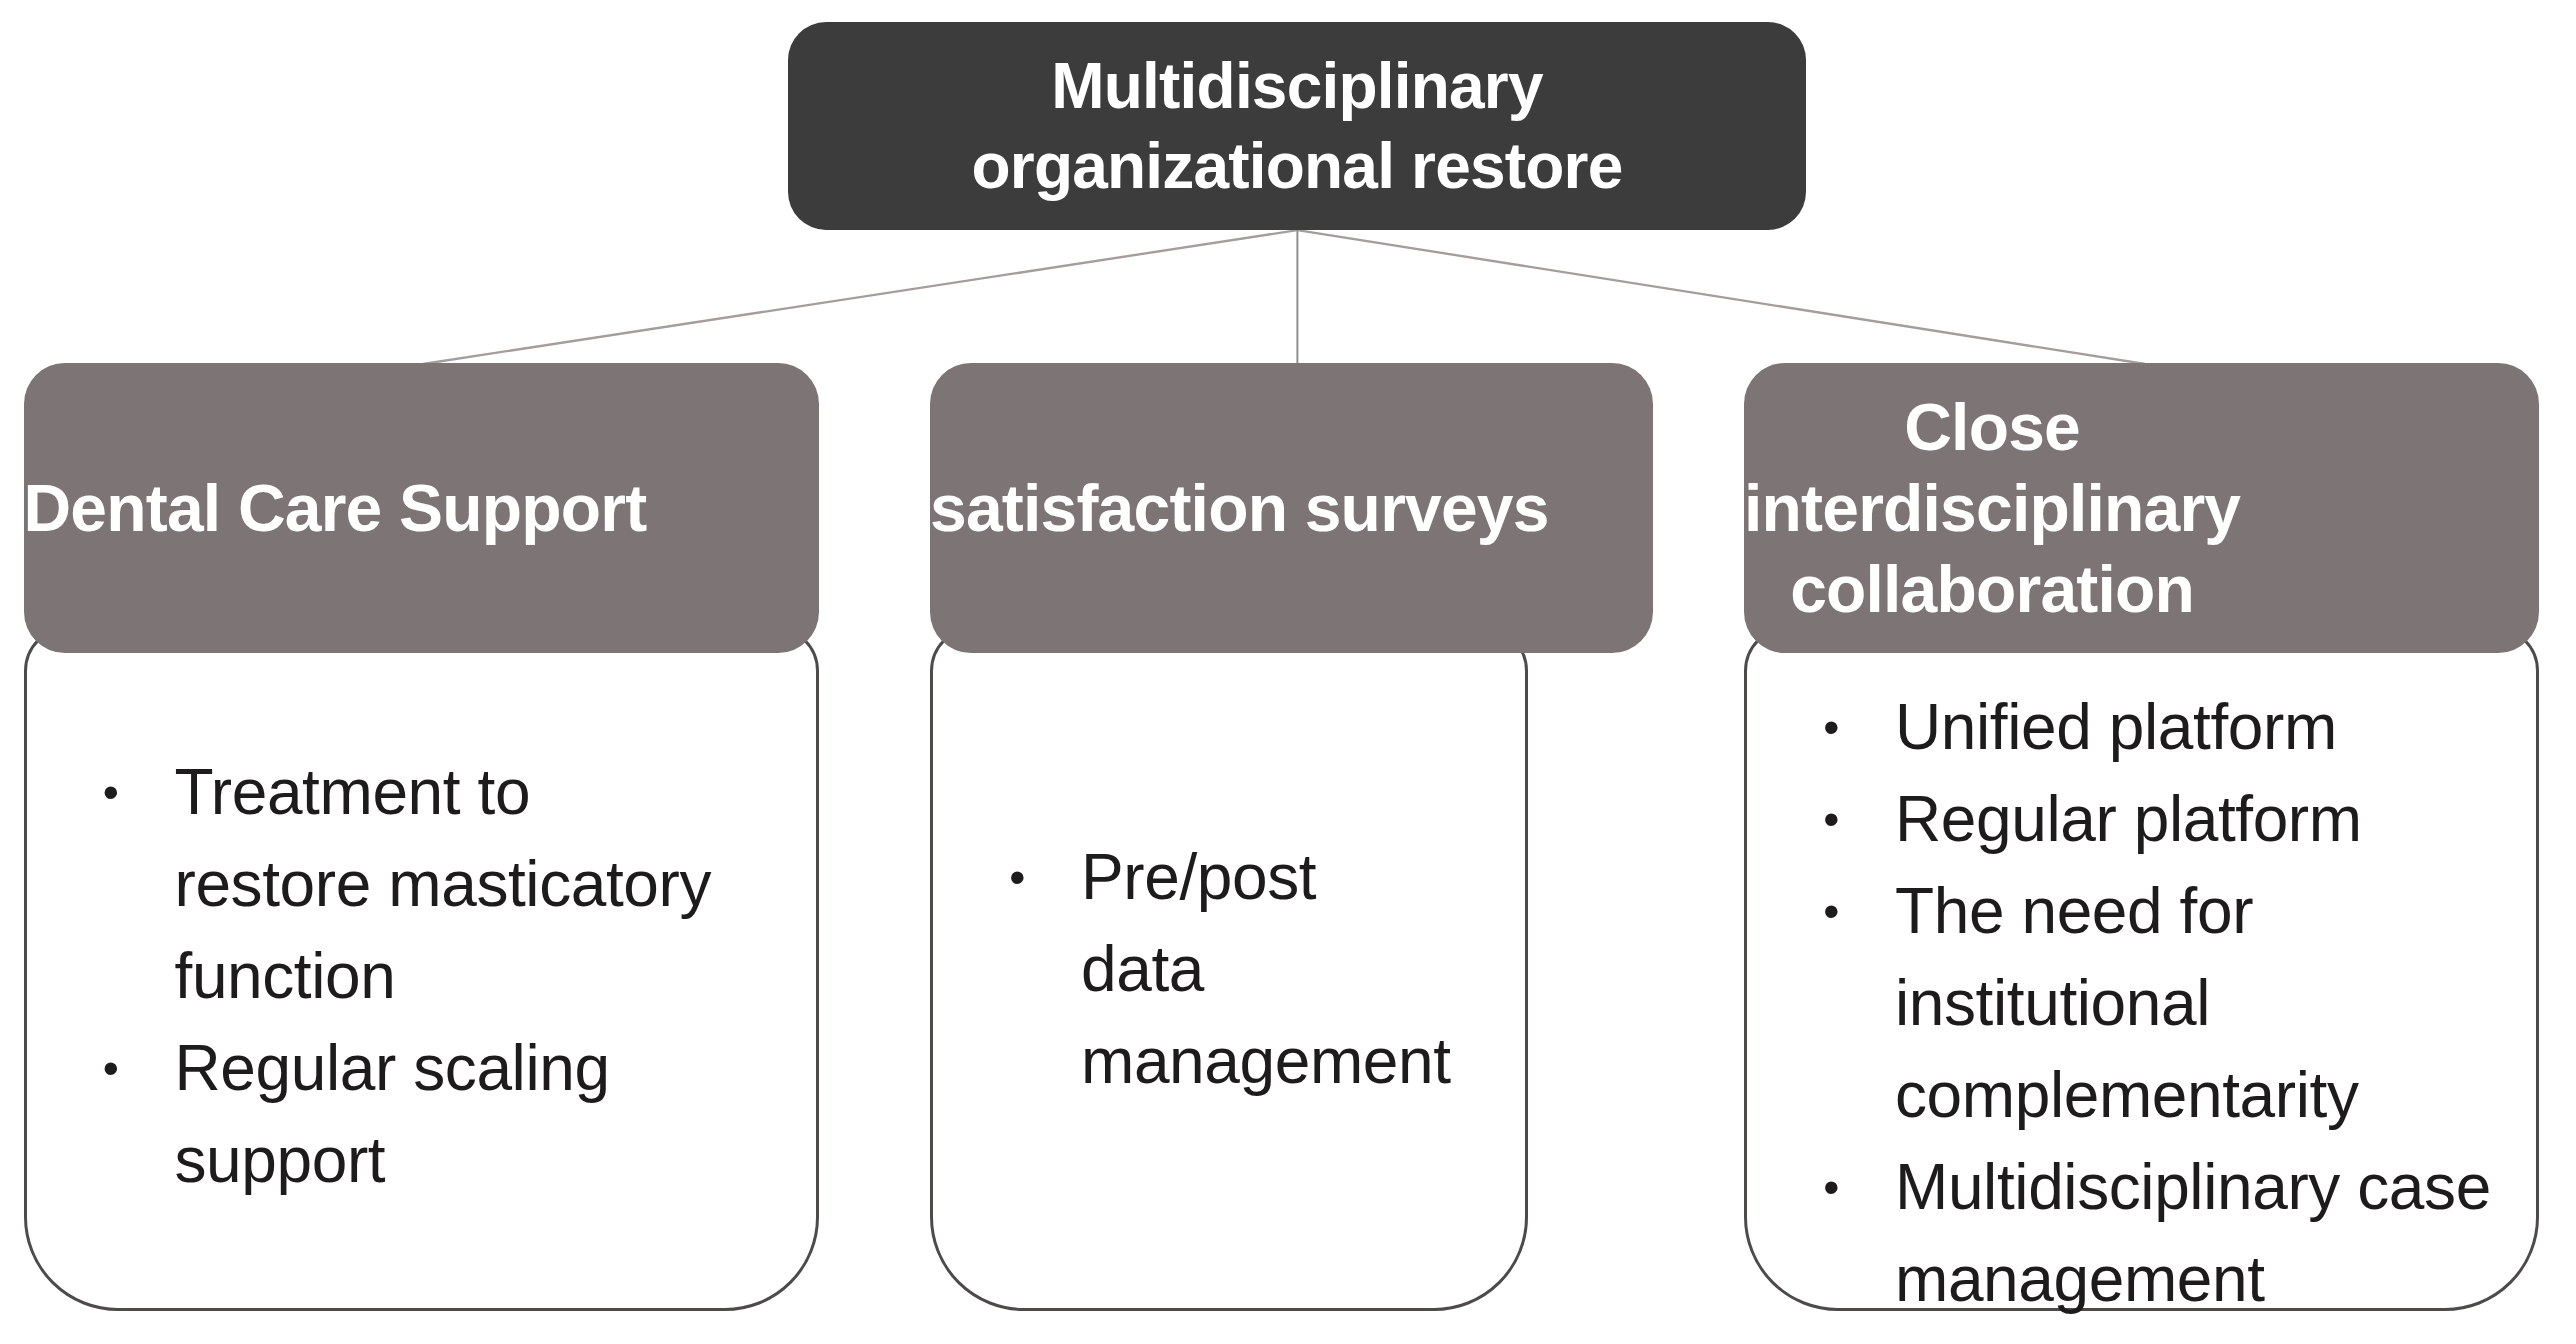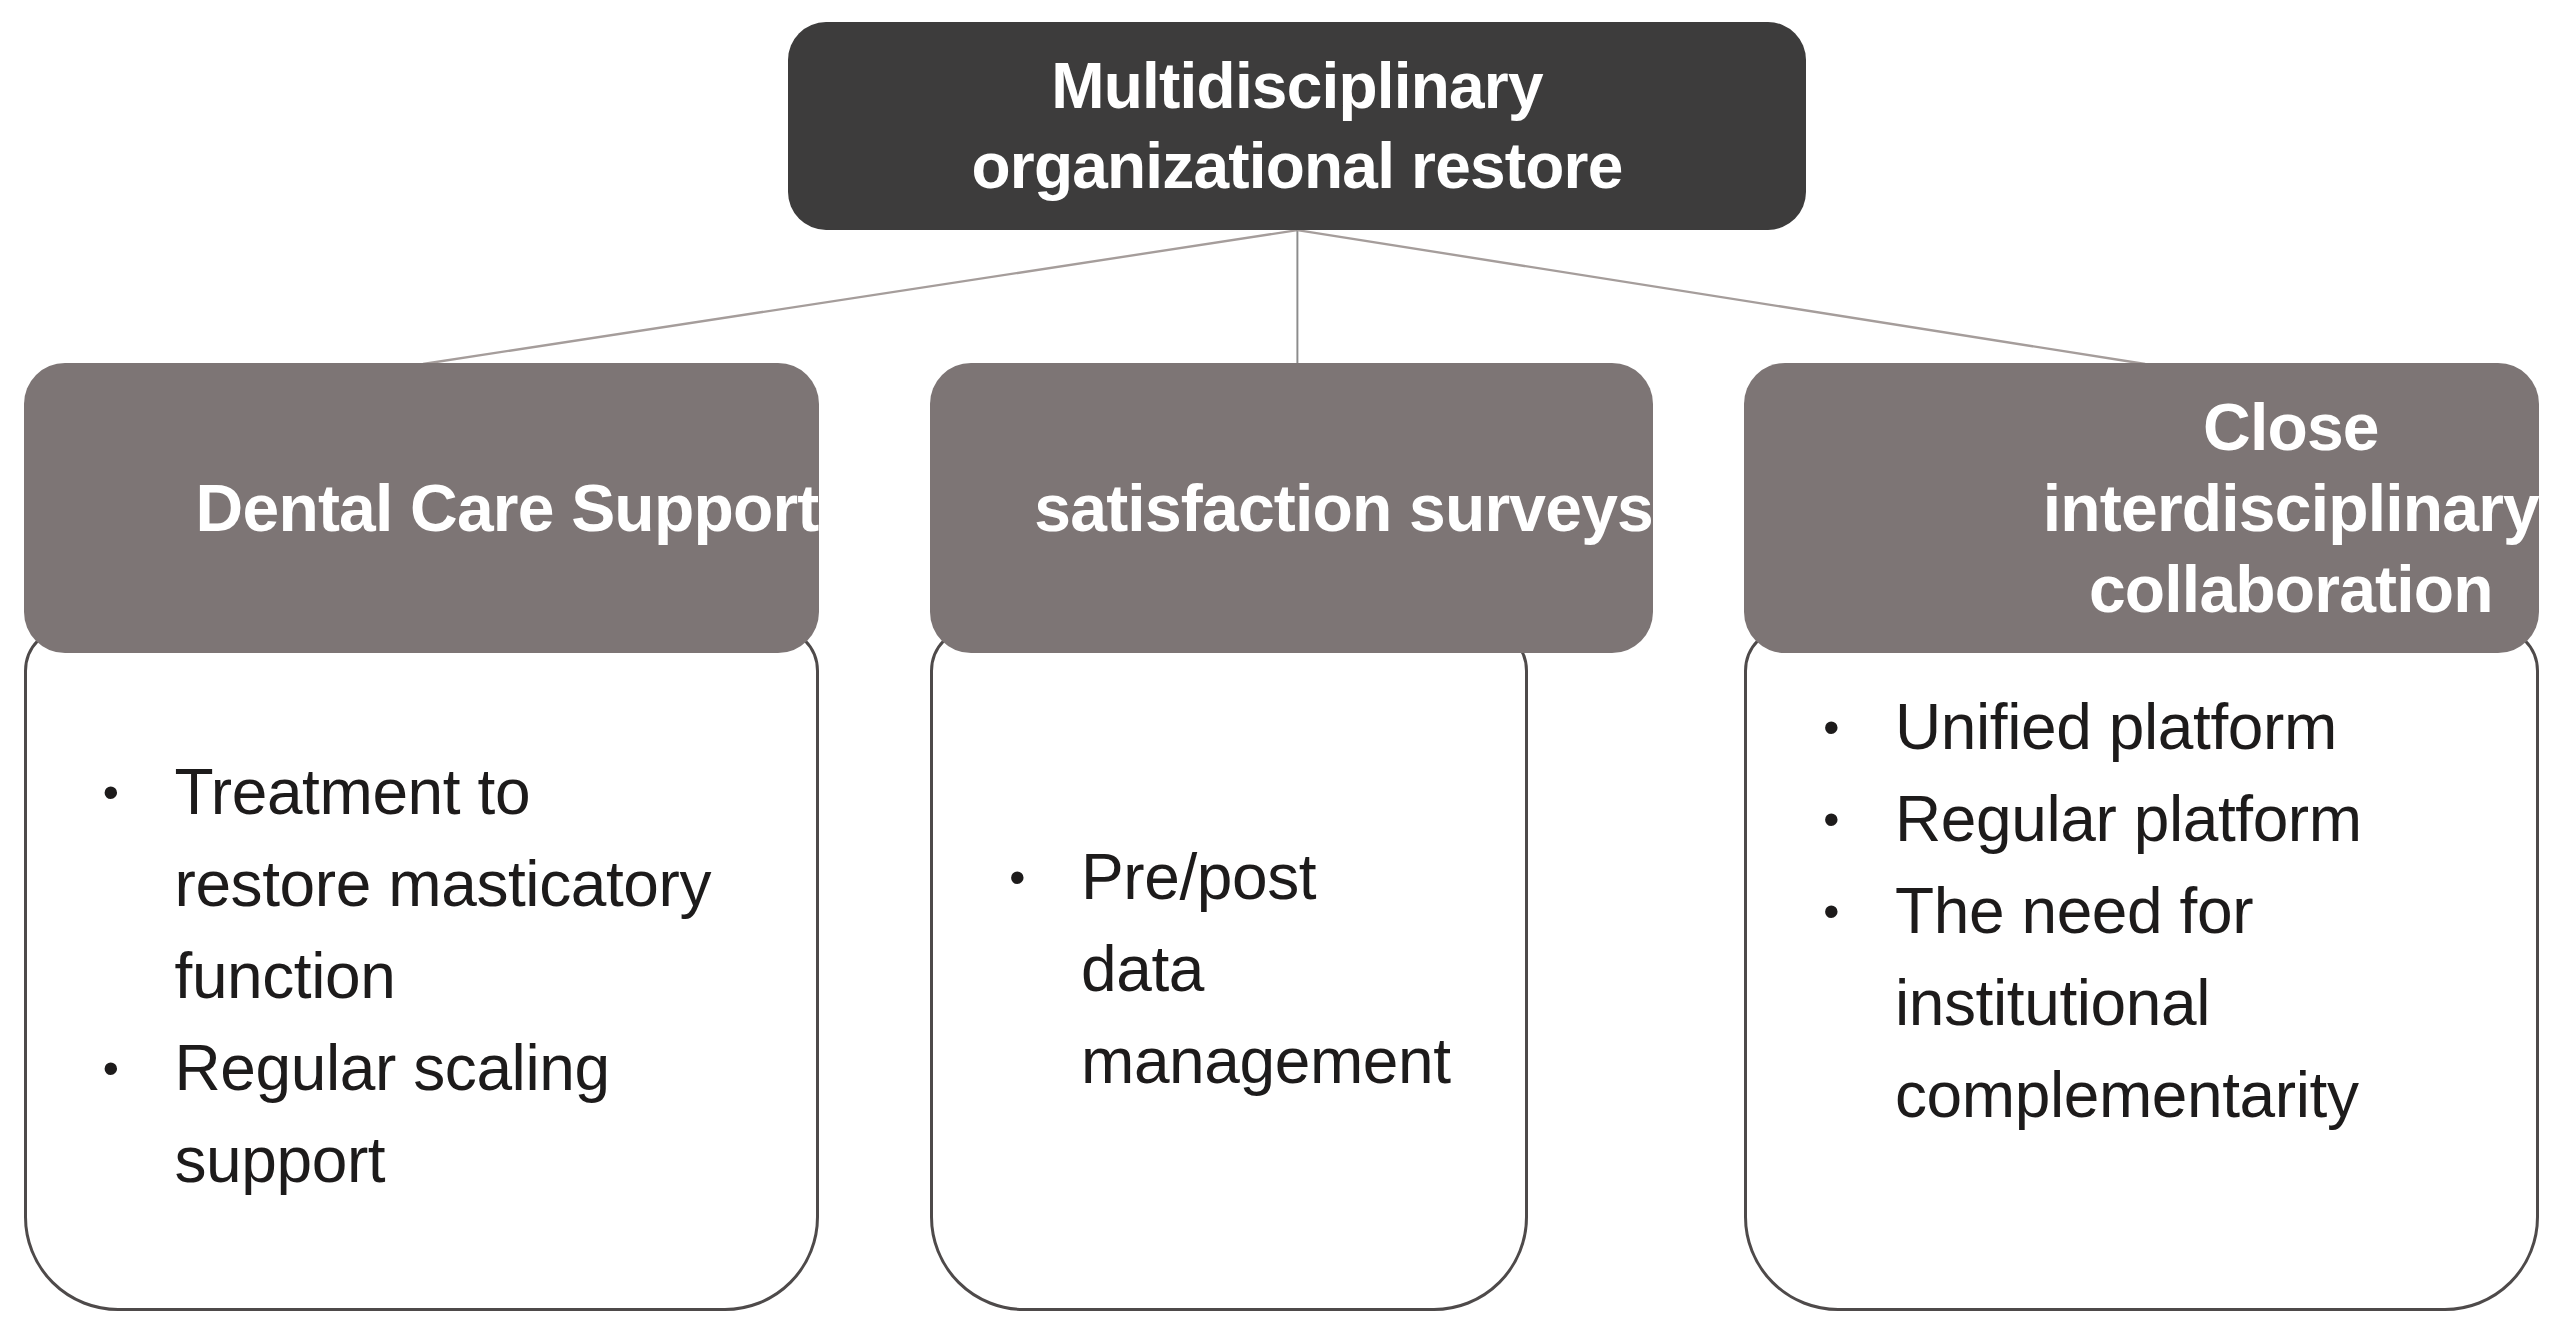--- a/index.html
+++ b/index.html
@@ -23,21 +23,21 @@
     background:var(--top-box-bg);border-radius:38px;z-index:2;
     display:flex;align-items:center;justify-content:center;
   }
   .node-root .label{
     color:var(--header-text);font-weight:bold;font-size:64px;line-height:80px;
     text-align:center;white-space:pre-line;letter-spacing:-0.8px;
   }
 
   .header{
     position:absolute;top:363px;height:290px;background:var(--header-bg);
-    border-radius:41px;z-index:2;display:flex;align-items:center;justify-content:flex-end;
+    border-radius:41px;z-index:2;display:flex;align-items:center;justify-content:flex-start;
   }
   .header .label{
     color:var(--header-text);font-weight:bold;font-size:66px;line-height:81px;
     text-align:center;white-space:pre-line;letter-spacing:-0.8px;
   }
   .header.c1{left:23.5px;width:795px;}
   .header.c2{left:930px;width:723px;}
   .header.c3{left:1744px;width:795px;}
 
   .card{
@@ -97,17 +97,18 @@
   <div class="header c3">
     <span class="label">Close
 interdisciplinary
 collaboration</span>
   </div>
   <div class="card c3">
     <ul>
       <li>Unified platform</li>
       <li>Regular platform</li>
       <li>The need for institutional complementarity</li>
+      <li>Multidisciplinary case management</li>
     </ul>
   </div>
 
 </div>
 
 
 </body></html>

